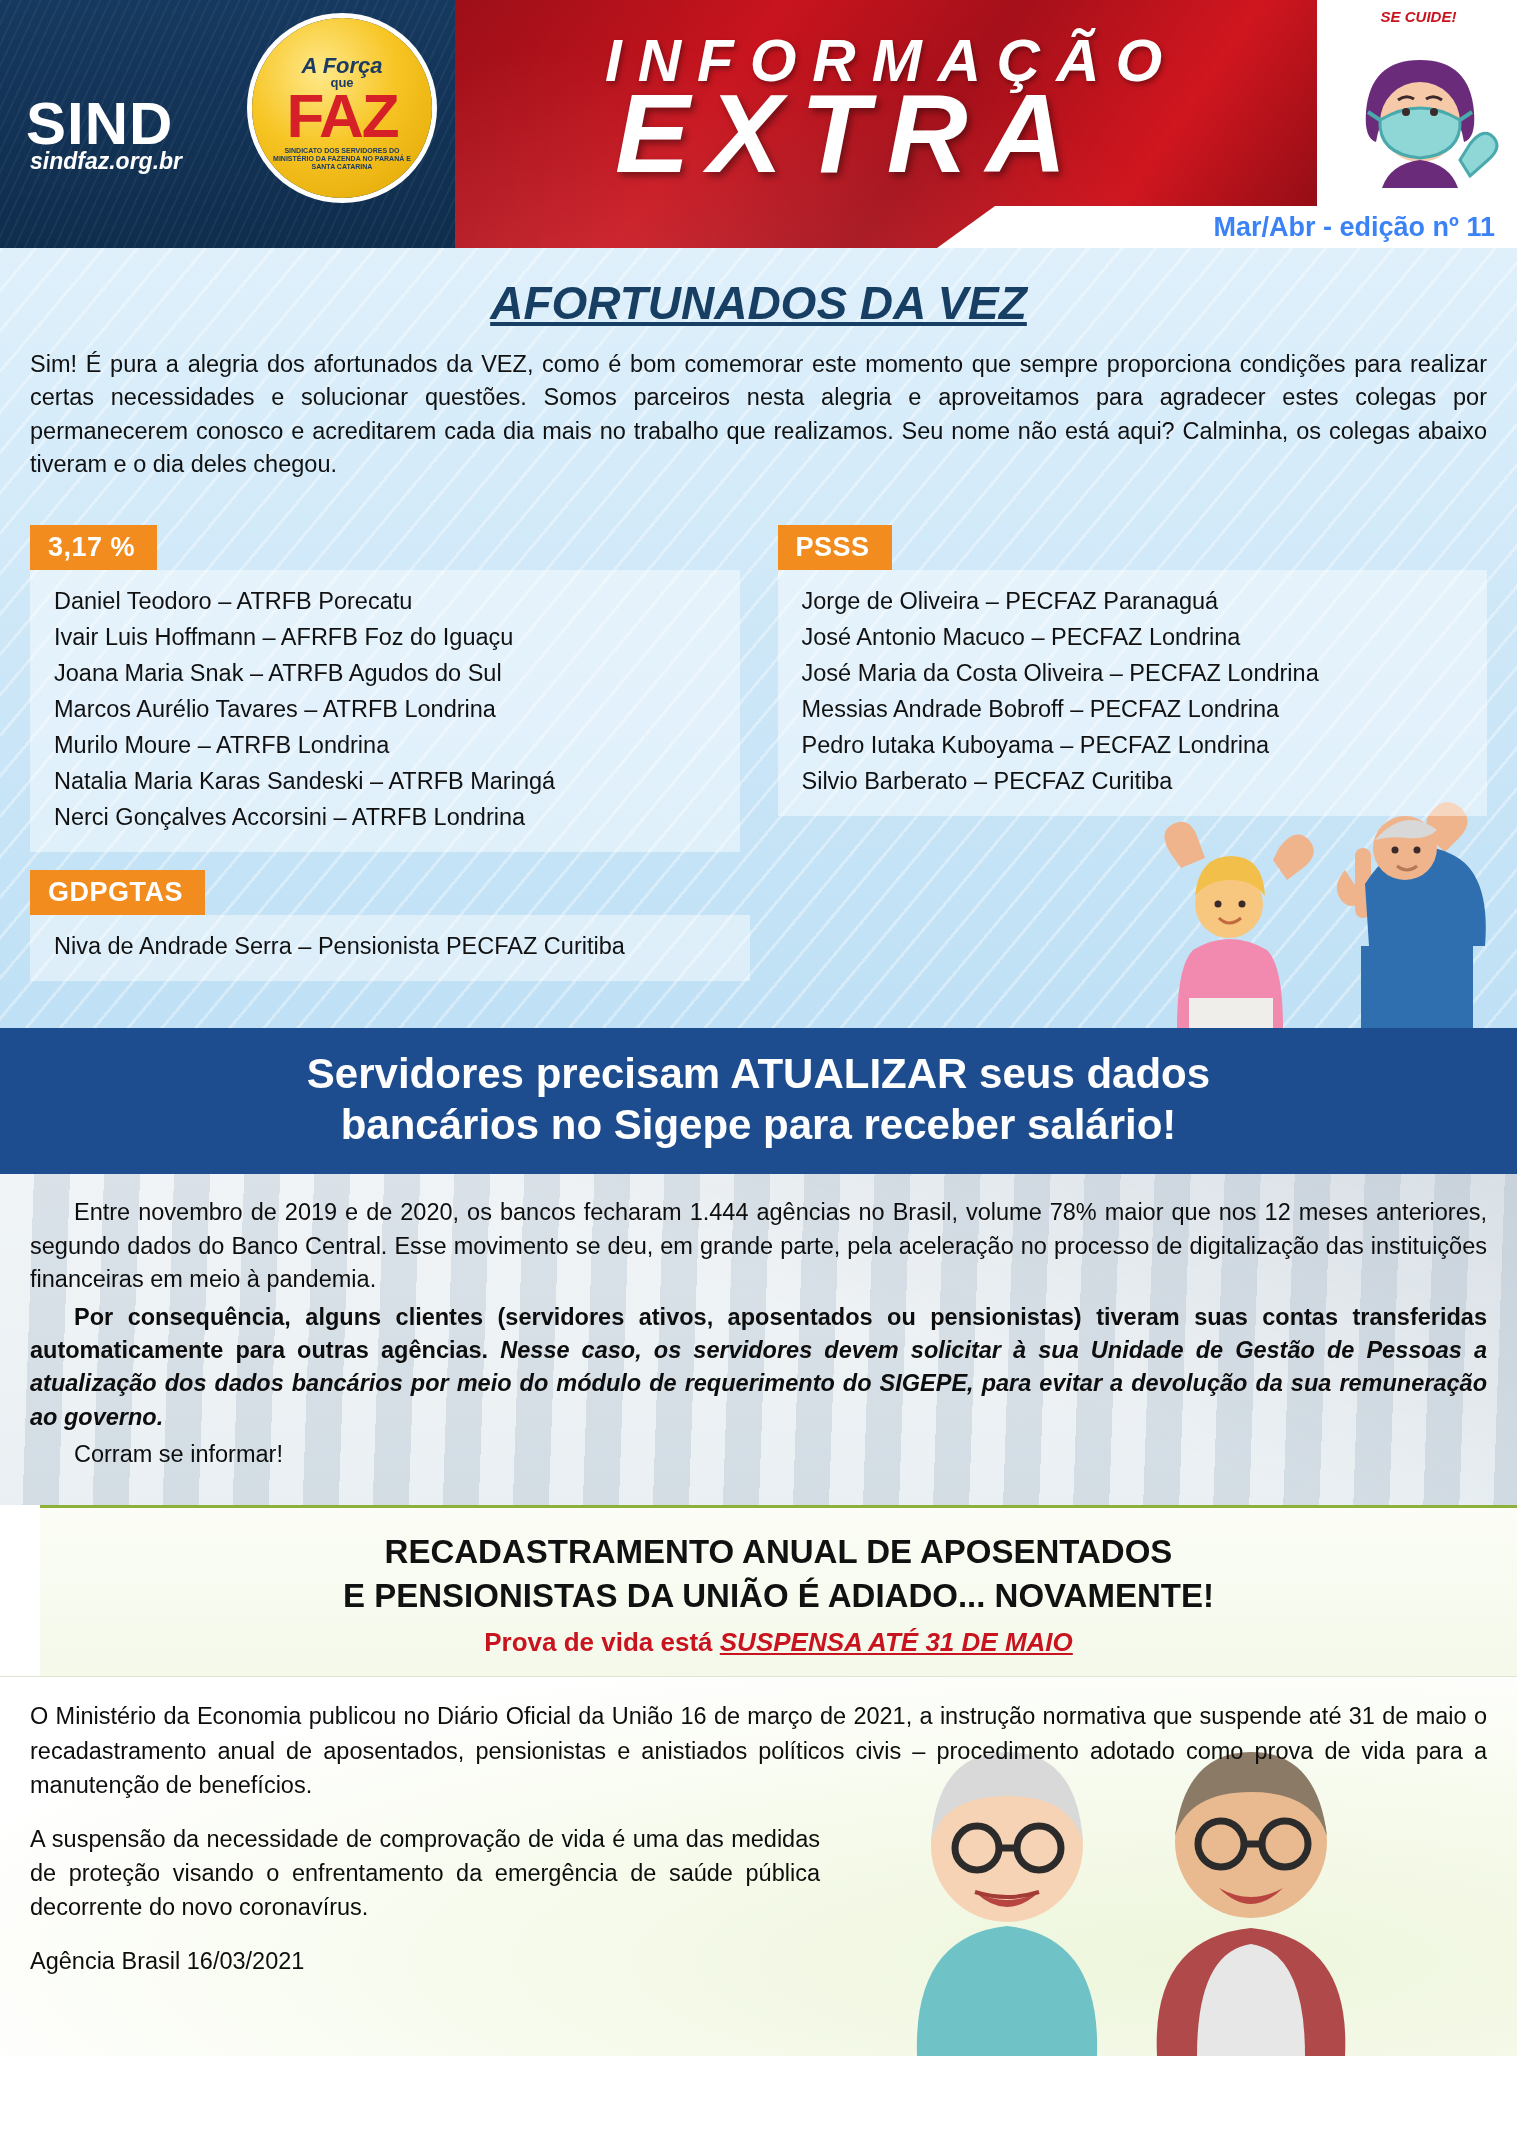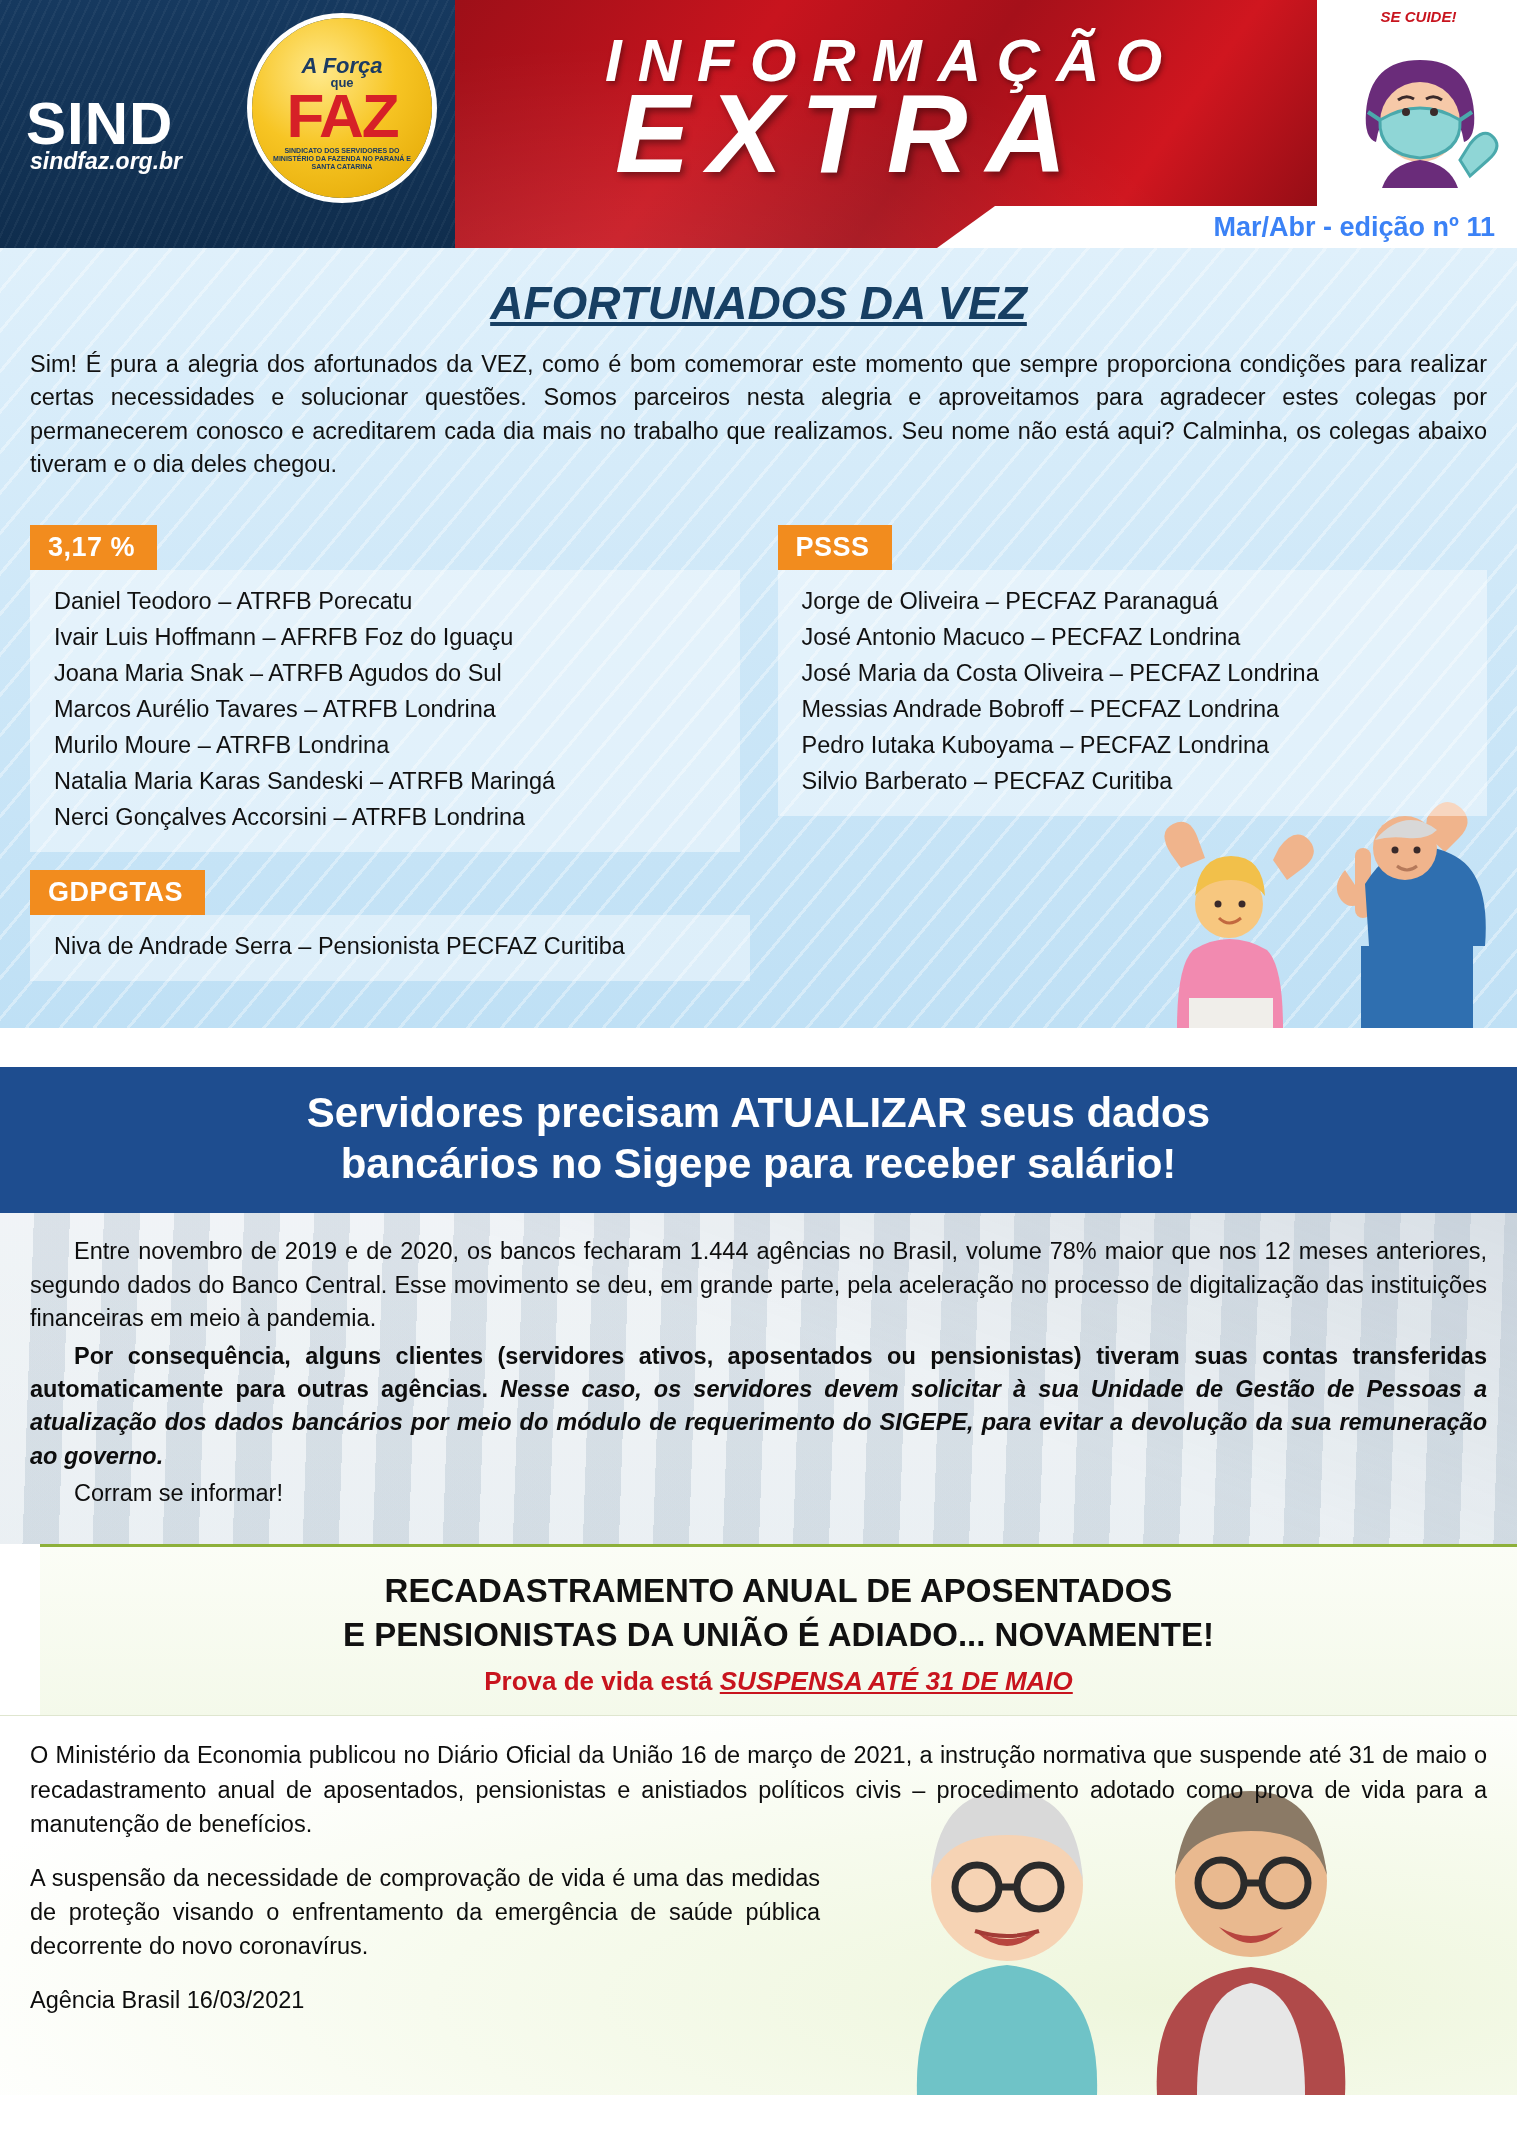--- a/index.html
+++ b/index.html
@@ -197,21 +197,20 @@
 
   
   .banner-blue {
     background:#1e4d8f;
     color:#ffffff;
     text-align:center;
     font-size:42px;
     font-weight:bold;
     line-height:1.22;
     padding:20px 40px 24px 40px;
-    margin-top:39px;
   }
 
   
   .sec-bank {
     position:relative;
     padding:22px 30px 30px 30px;
     background: linear-gradient(180deg,#e9eef2 0%, #dfe7ec 100%);
     overflow:hidden;
   }
   .sec-bank::before{

